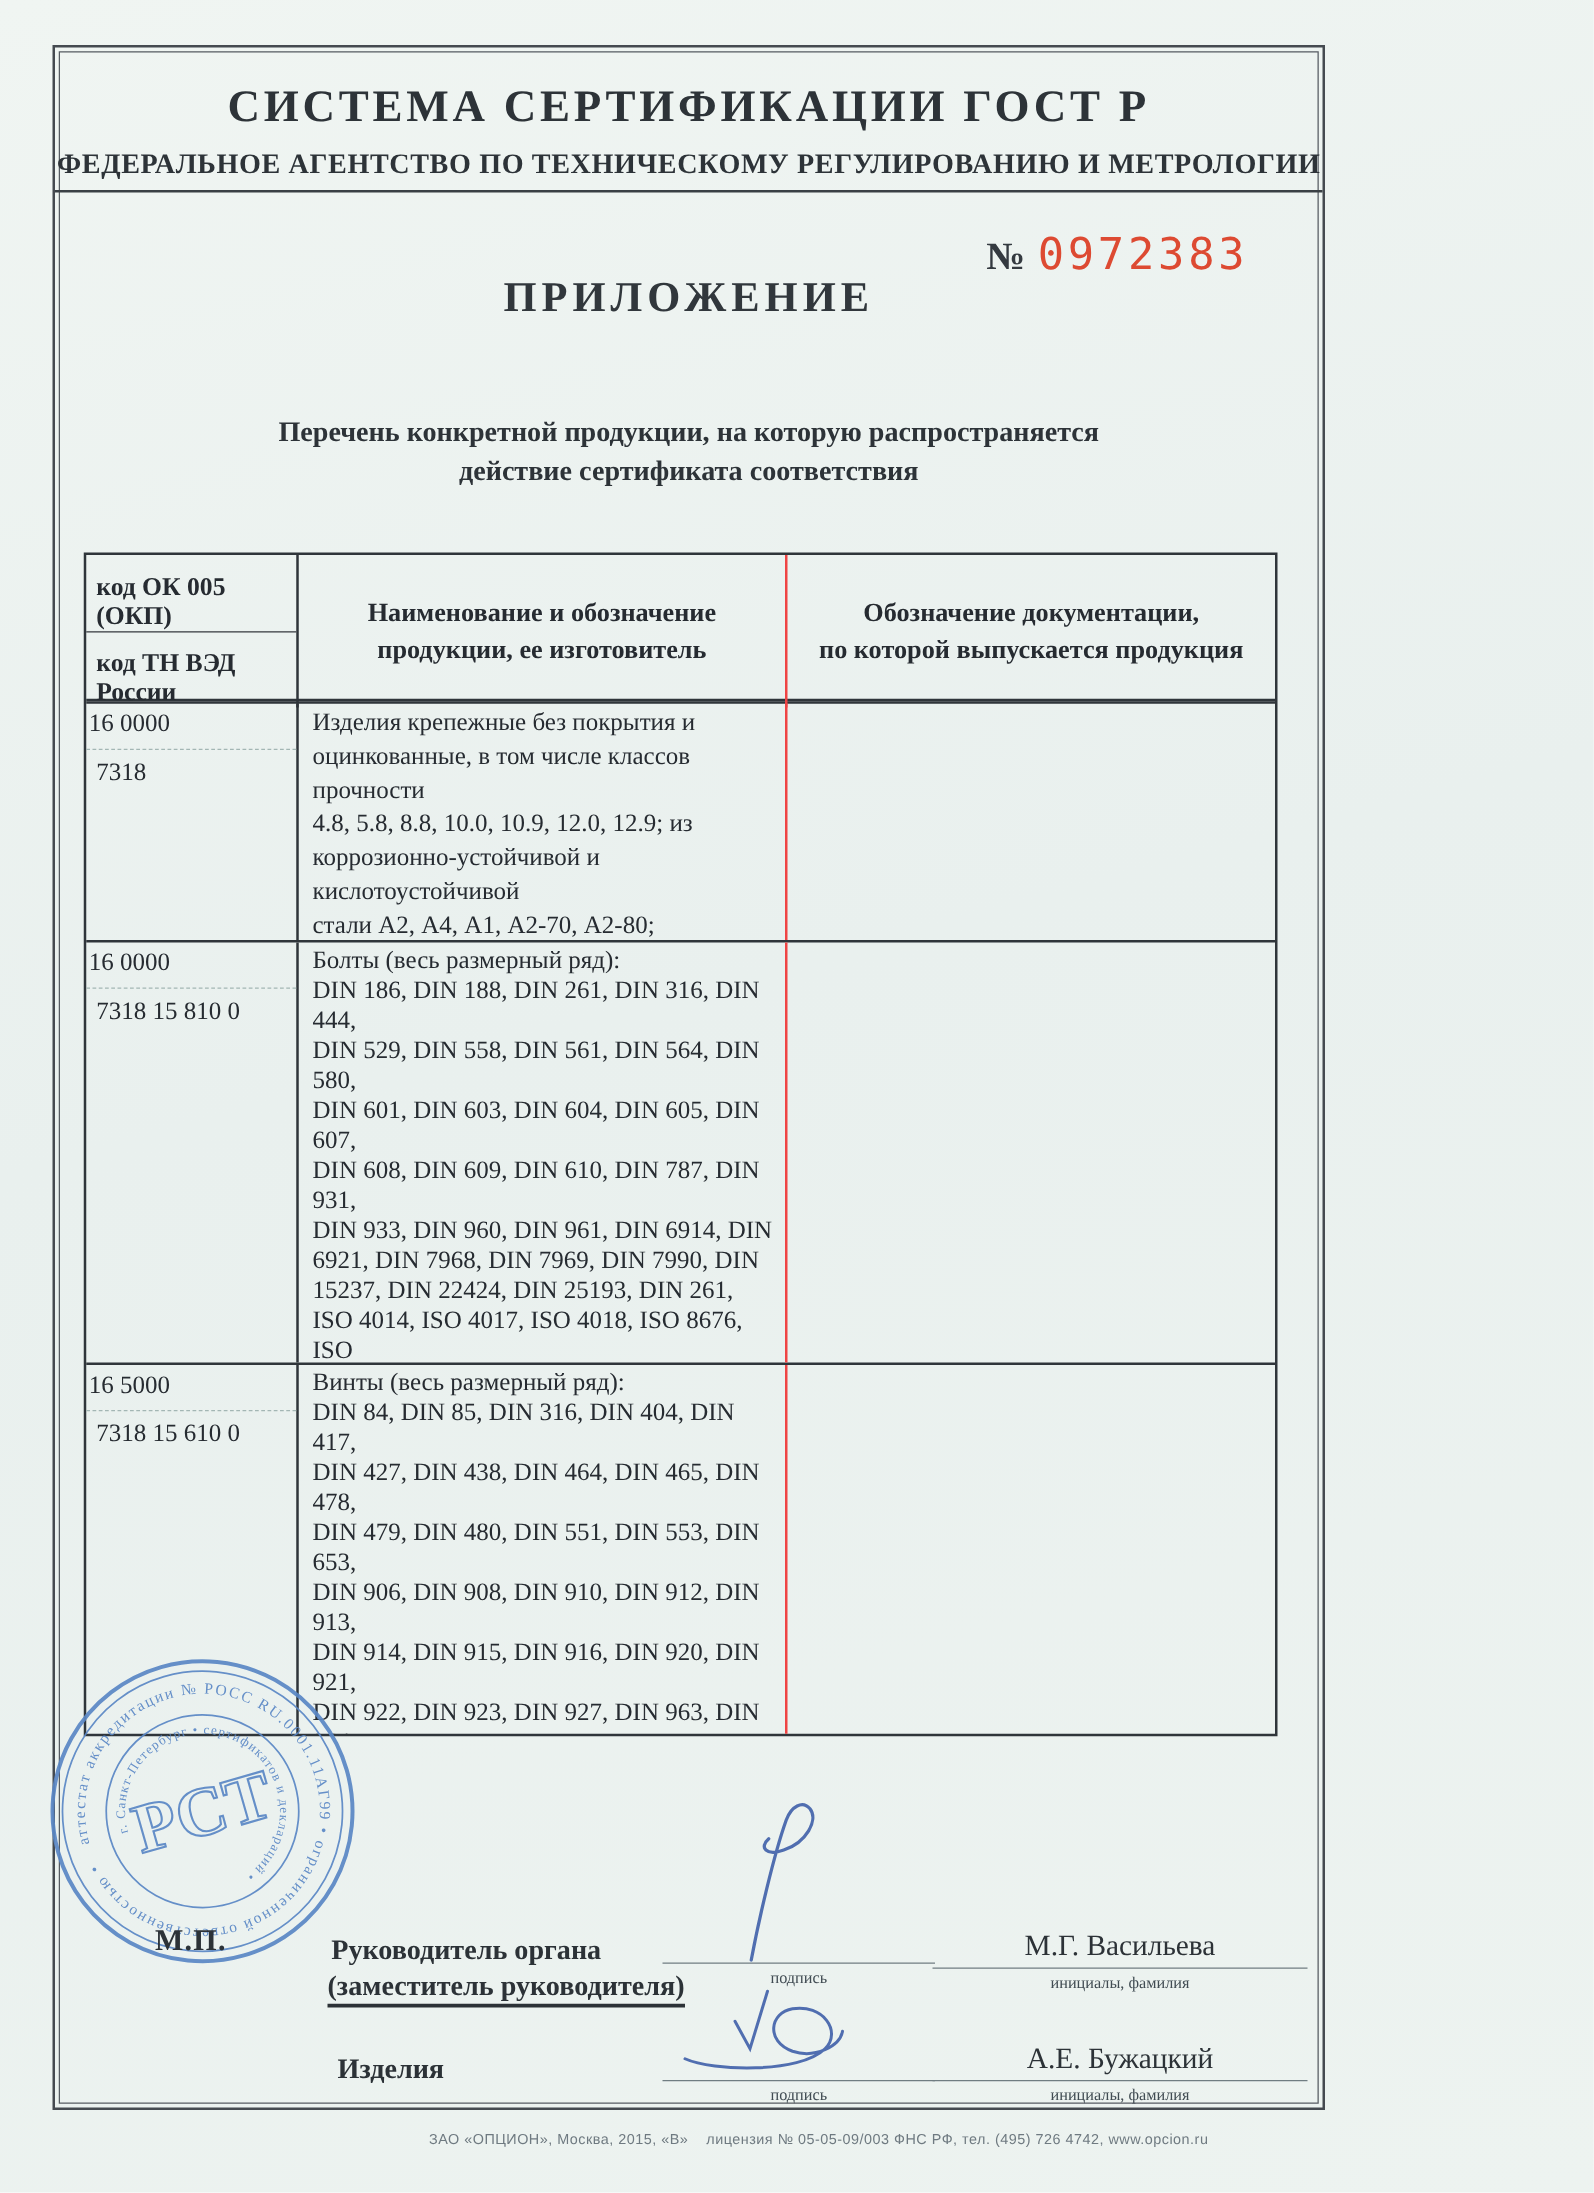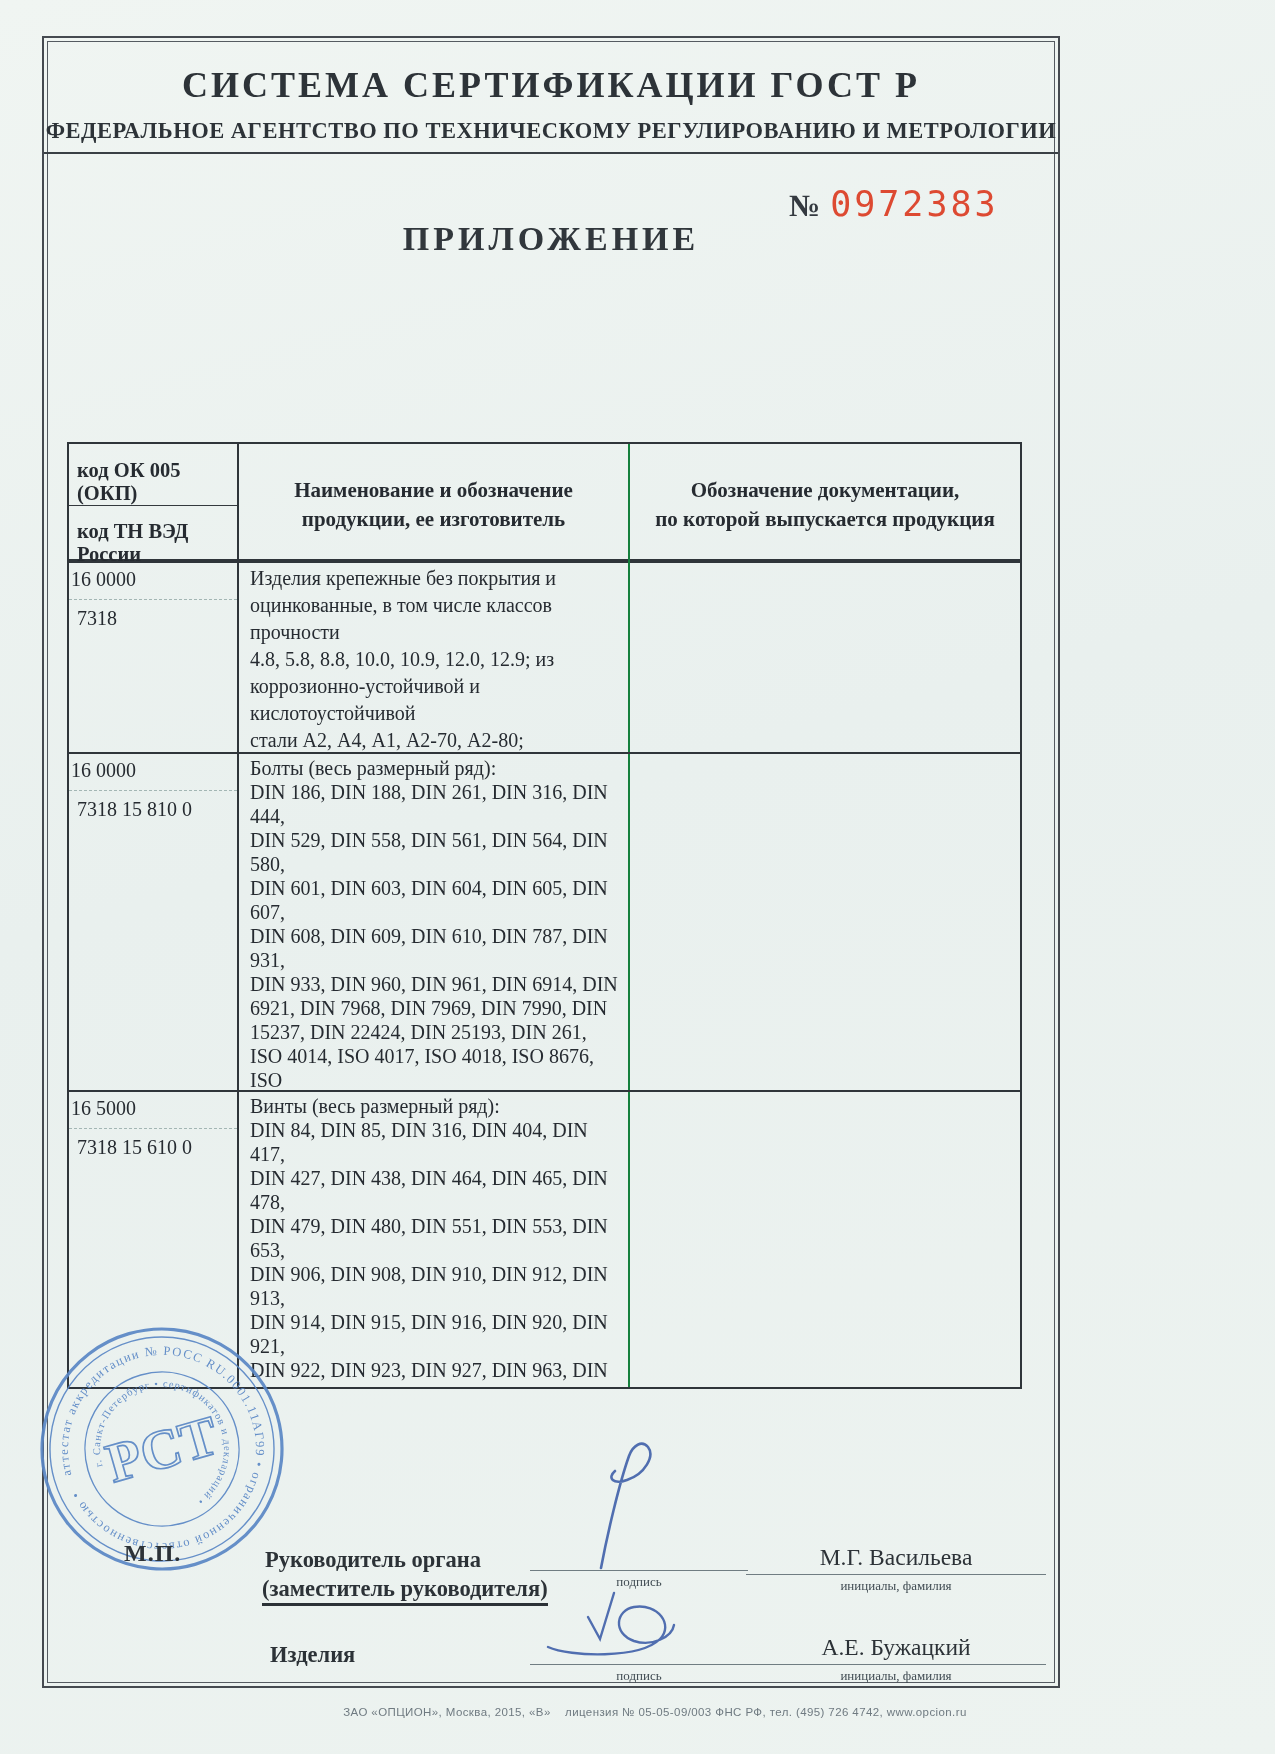--- a/index.html
+++ b/index.html
@@ -41,21 +41,21 @@
   .cert-line .num { font-weight:500; border-bottom:2px solid #3c4247; padding:0 14px 1px; margin-left:8px; }
 
   .subtitle { top:292px; left:0; width:100%; text-align:center; font-size:22.5px; font-weight:700;
               line-height:31px; white-space:pre-line; color:#2d3338; }
 
   
   .tbl { top:404px; left:23px; width:955px; border:2px solid #2f353a; background:transparent; }
   .thead,.trow { display:grid; grid-template-columns:170px 391px auto; }
   .thead { height:117px; border-bottom:2px solid #2f353a; }
   .c1 { border-right:2px solid #2f353a; }
-  .c2 { border-right:2px solid #15803d; }
+  .c2 { border-right:2px solid #ef4444; }
   .hdr-c1 { display:flex; flex-direction:column; font-size:20.5px; font-weight:600; }
   .hdr-c1 .t { flex:0 0 52px; border-bottom:1.5px solid #34393e; padding:15px 6px 0 8px; }
   .hdr-c1 .b { padding:14px 6px 0 8px; }
   .hdr-c23 { display:flex; align-items:center; justify-content:center; text-align:center;
              font-size:21px; font-weight:700; line-height:29px; white-space:pre-line; }
   .trow { border-top:2px solid #2f353a; }
   .trow:first-of-type { border-top:none; }
   .r1 { height:191px; } .r2 { height:338px; } .r3 { height:297px; }
   .codes { font-size:20px; line-height:26px; }
   .codes .okp { display:block; padding:3px 6px 7px 2px; border-bottom:1.5px dashed #a3b6b4; }
@@ -106,20 +106,22 @@
   <div class="abs hdr-sep"></div>
 
   <div class="abs blank-no">
     <span class="sign">№</span>
     <span class="val">0972383</span>
   </div>
 
   <div class="abs doc-title">ПРИЛОЖЕНИЕ</div>
 
 
+  <div class="abs subtitle">Перечень конкретной продукции,  на которую распространяется
+действие сертификата соответствия</div>
 
   <div class="abs tbl">
     <div class="thead">
       <div class="c1 hdr-c1">
         <div class="t">код ОК 005 (ОКП)</div>
         <div class="b">код ТН ВЭД России</div>
       </div>
       <div class="c2 hdr-c23">Наименование и обозначение
 продукции, ее изготовитель</div>
       <div class="hdr-c23">Обозначение документации,

